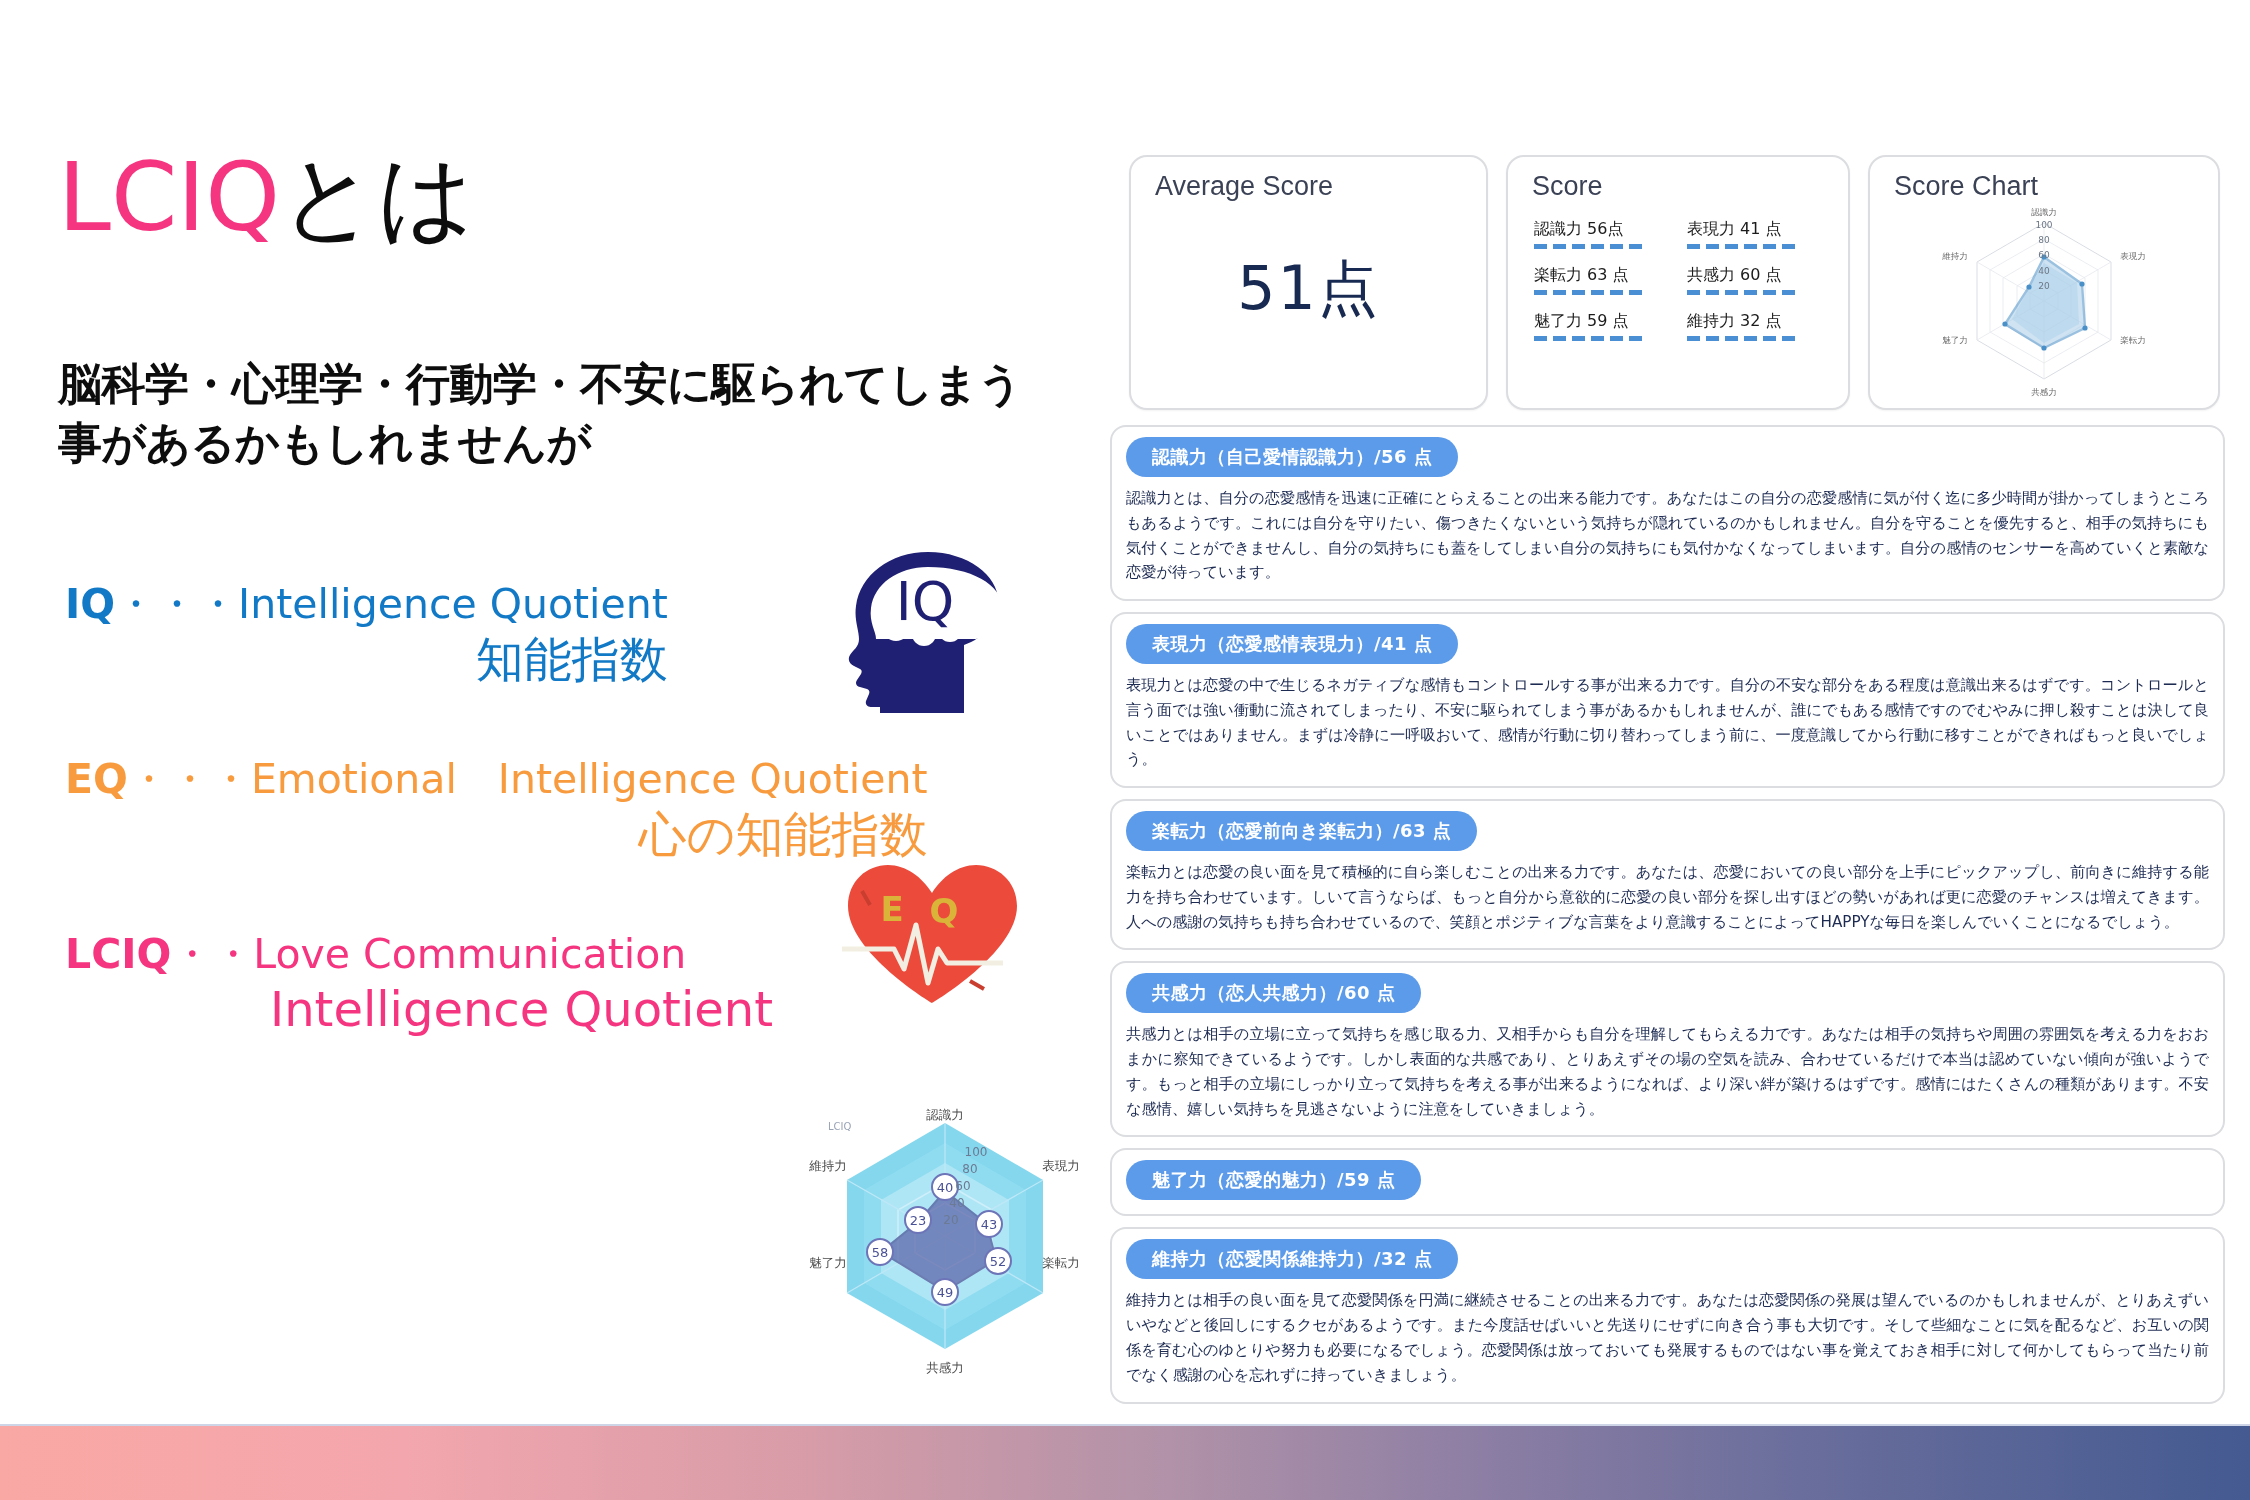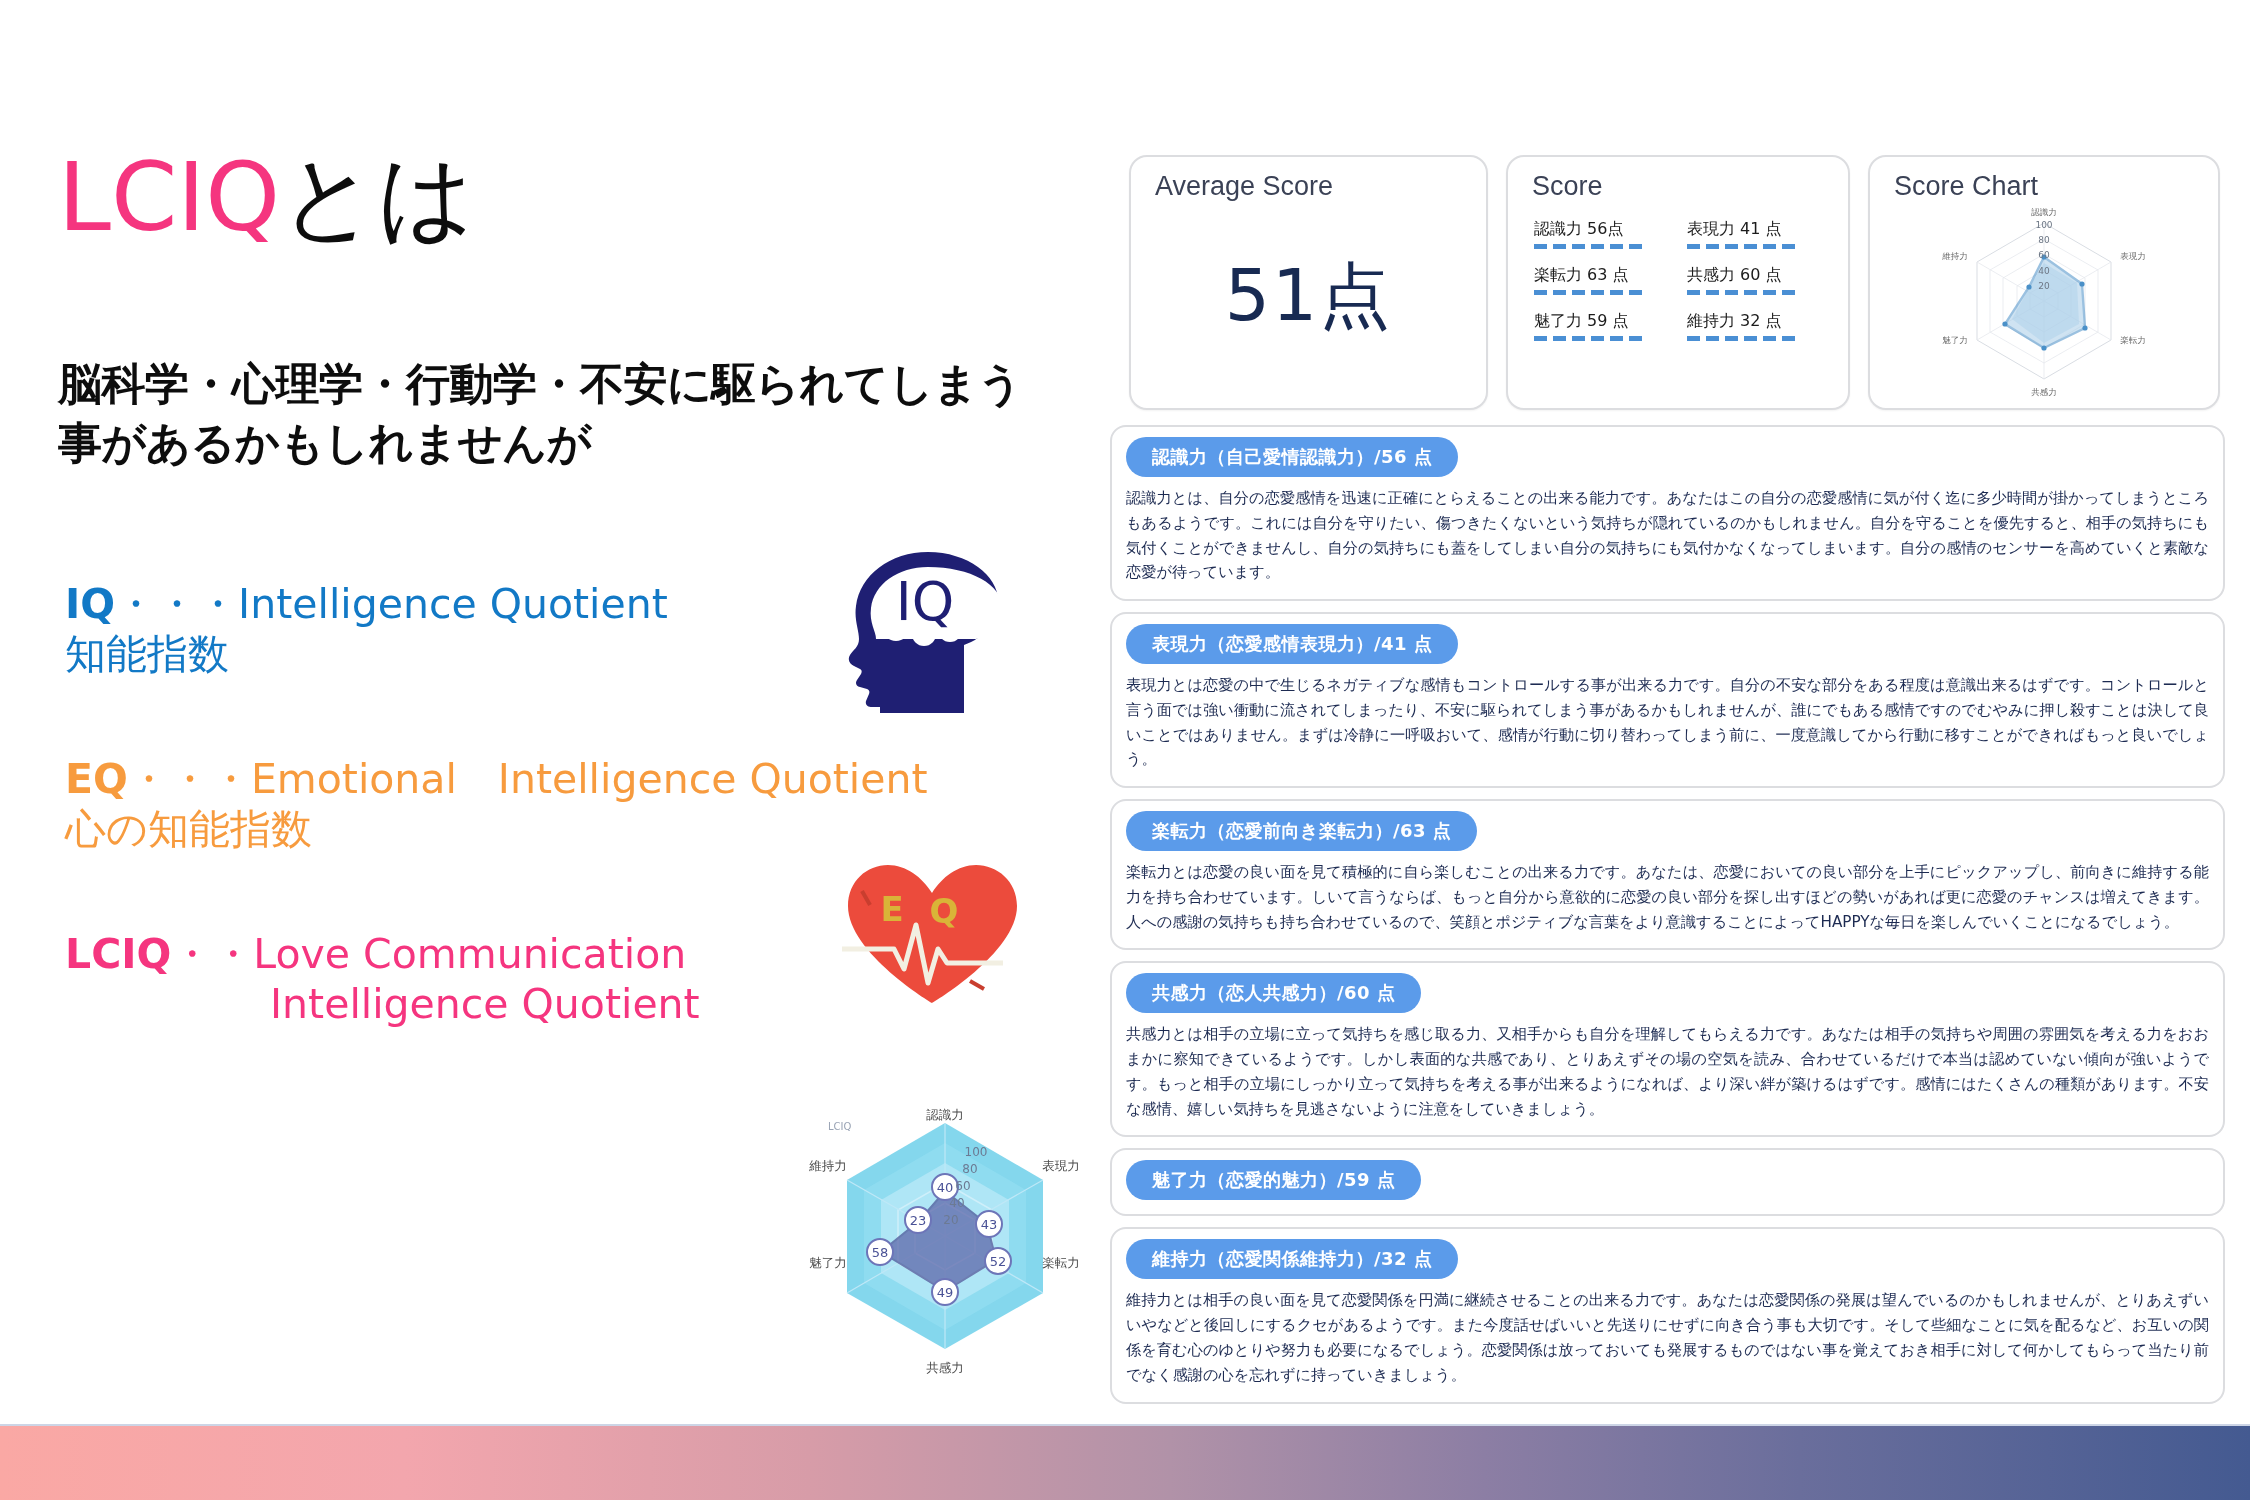--- a/index.html
+++ b/index.html
@@ -26,21 +26,21 @@
 
   .subtitle{
     position:absolute;left:58px;top:355px;width:980px;
     font-size:44px;line-height:1.33;font-weight:bold;color:#0d0d0d;
     font-family:"DejaVu Sans",sans-serif;
     letter-spacing:-0.5px;
   }
 
   .defblock{position:absolute;left:58px;font-family:"DejaVu Sans",sans-serif;margin-left:7px;}
   .defblock .line1{font-size:41px;line-height:1.18;white-space:nowrap;}
-  .defblock .line2{font-size:41px;line-height:1.30;white-space:nowrap;}
+  .defblock .line2{font-size:48px;line-height:1.30;white-space:nowrap;text-align:right;}
   .defblock .abbr{font-weight:bold;}
   .defblock .dots{font-weight:normal;}
 
   #def-iq{top:580px;color:#1279c6;}
   #def-eq{top:755px;color:#f79b3e;}
   #def-lciq{top:930px;color:#f5357f;}
   #def-lciq .line2{padding-left:205px;}
   #def-lciq .line3{font-size:41px;line-height:1.35;white-space:nowrap;}
 
   
@@ -65,21 +65,21 @@
   }
   .card-avg{width:355px;}
   .card-score{width:340px;}
   .card-chart{width:348px;}
   .card-title{
     position:absolute;left:24px;top:14px;
     font-size:27px;color:#3b4256;font-family:"Liberation Sans",sans-serif;
   }
   .avg-value{
     position:absolute;left:0;right:0;top:92px;text-align:center;
-    font-size:71px;color:#182a52;font-family:"DejaVu Sans",sans-serif;
+    font-size:60px;color:#182a52;font-family:"DejaVu Sans",sans-serif;
     letter-spacing:2px;
   }
 
   .score-grid{
     position:absolute;left:26px;top:62px;width:300px;
     display:grid;grid-template-columns:1fr 1fr;
     row-gap:16px;column-gap:6px;
   }
   .score-item{font-size:16px;color:#1c1c1c;font-family:"DejaVu Sans",sans-serif;}
   .score-item .sbar{

